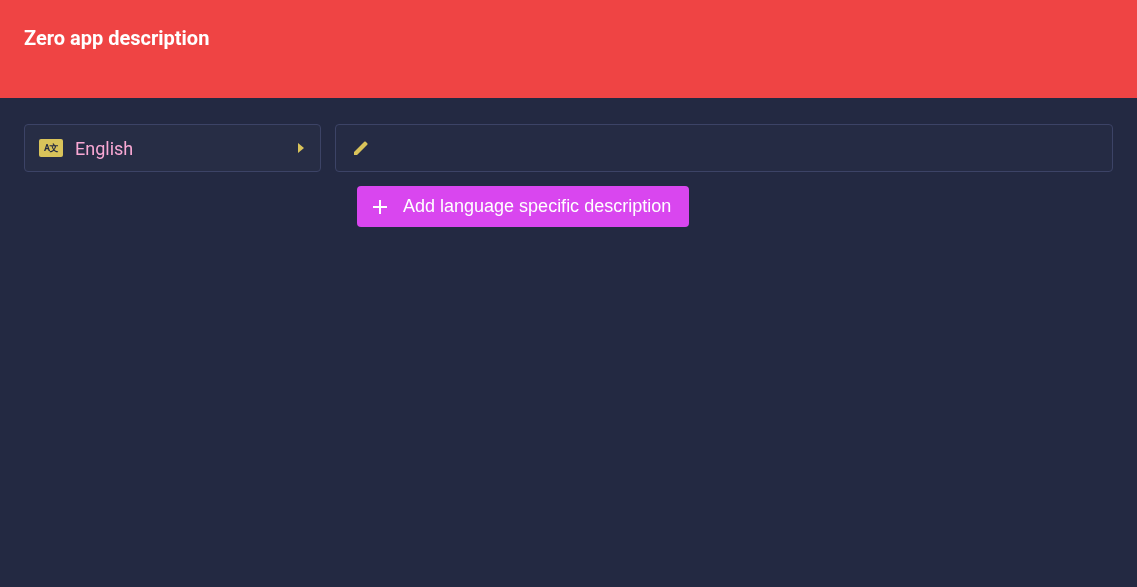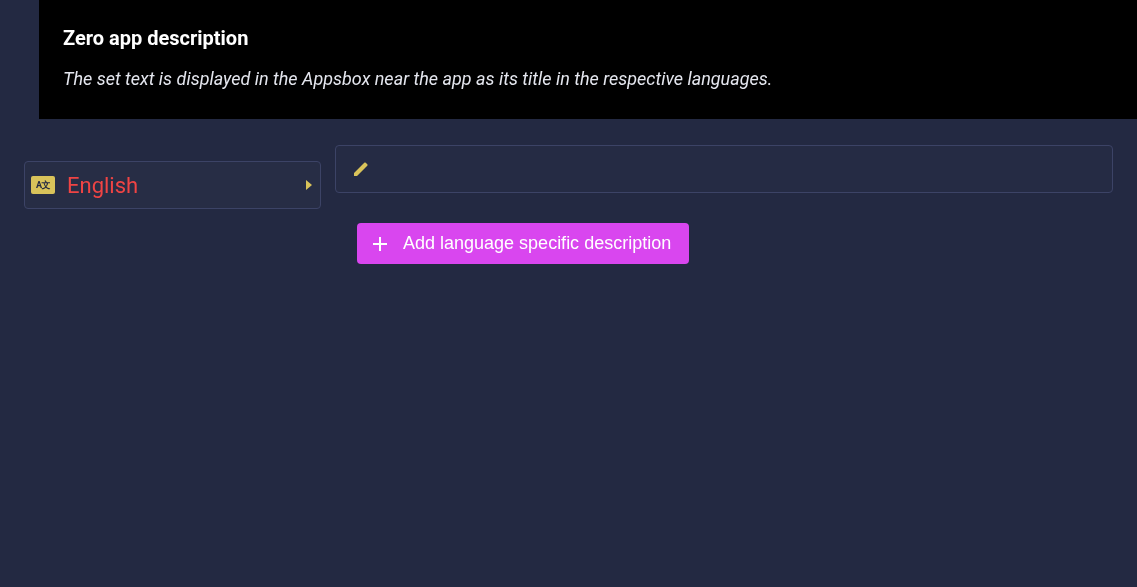--- a/index.html
+++ b/index.html
@@ -9,23 +9,22 @@
     }
     body {
       width: 1137px;
       height: 587px;
       background: #232942;
       font-family: -apple-system, BlinkMacSystemFont, "Segoe UI", Roboto, Helvetica, Arial, sans-serif;
       color: #ffffff;
       overflow: hidden;
     }
     .header {
-      background: #000000;
+      background: #ef4444;
       padding: 26px 24px 30px 24px;
-      margin-left: 39px;
     }
     .title {
       font-size: 20px;
       font-weight: 700;
       color: #ffffff;
       margin-bottom: 18px;
     }
     .subtitle {
       font-size: 18px;
       font-style: italic;
@@ -41,46 +40,45 @@
       margin-bottom: 14px;
     }
     .language-selector {
       display: flex;
       align-items: center;
       width: 297px;
       height: 48px;
       background: rgba(255,255,255,0.02);
       border: 1px solid #3c4366;
       border-radius: 4px;
-      padding: 0 6px;
+      padding: 0 14px;
       cursor: pointer;
       position: relative;
-      margin-top: 16px;
     }
     .lang-icon {
       width: 24px;
       height: 18px;
       background: #d9c35a;
       border-radius: 2px;
       display: flex;
       align-items: center;
       justify-content: center;
       margin-right: 12px;
       flex-shrink: 0;
     }
     .lang-icon-inner {
       font-size: 9px;
       font-weight: 700;
       color: #232942;
       letter-spacing: -0.5px;
       line-height: 1;
     }
     .language-label {
-      font-size: 22px;
-      color: #ef4444;
+      font-size: 18px;
+      color: #f9a8d4;
       flex: 1;
     }
     .chevron {
       flex-shrink: 0;
     }
     .description-input-wrap {
       flex: 1;
       height: 48px;
       border: 1px solid #3c4366;
       border-radius: 4px;
@@ -130,21 +128,20 @@
       font-size: 18px;
       color: #ffffff;
       font-weight: 400;
     }
   </style>
 </head>
 <body>
 
 <div class="header">
   <h1 class="title">Zero app description</h1>
-  <p class="subtitle">The set text is displayed in the Appsbox near the app as its title in the respective languages.</p>
 </div>
 
 <div class="body-area">
   <div class="row">
 
     <div class="language-selector">
       <span class="lang-icon">
         <span class="lang-icon-inner">A文</span>
       </span>
       <span class="language-label">English</span>

